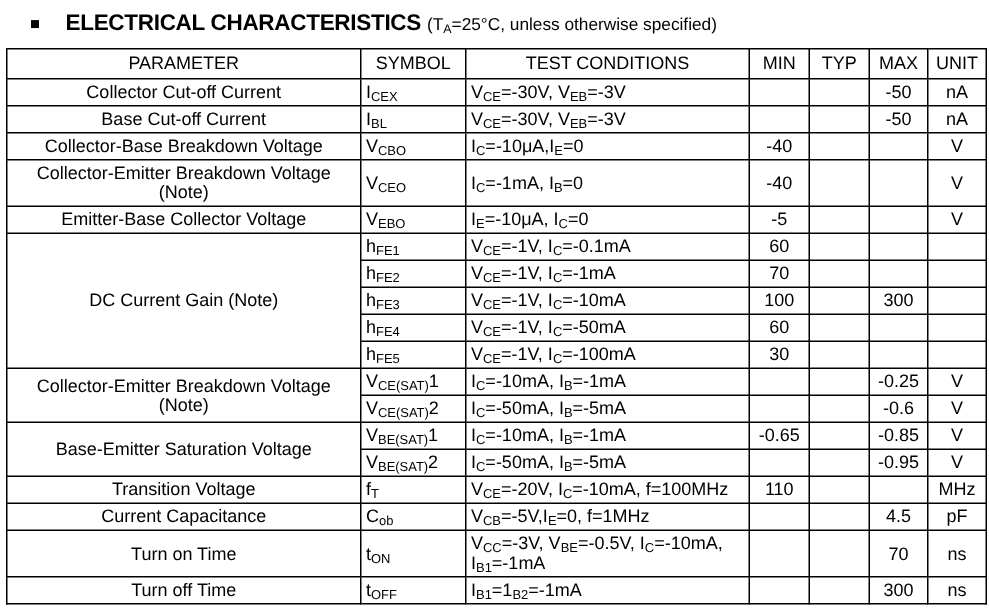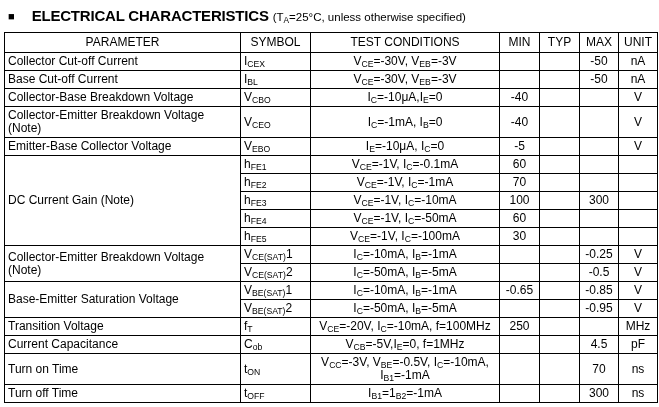--- a/index.html
+++ b/index.html
@@ -9,21 +9,21 @@
     height: 407px;
     background: #ffffff;
     overflow: hidden;
     font-family: "Liberation Sans", sans-serif;
     color: #000;
     -webkit-font-smoothing: antialiased;
   }
   .page { width: 659px; height: 407px; }
 
   .title-row {
-    padding: 7px 0 0 8px;
+    padding: 7px 0 0 20px;
     white-space: nowrap;
   }
   .bullet {
     font-size: 11px;
     vertical-align: 1px;
     display: inline-block;
   }
   .heading {
     font-size: 15px;
     font-weight: bold;
@@ -51,23 +51,23 @@
   }
   table.ec th {
     font-weight: normal;
     text-align: center;
     height: 19px;
     padding: 0 1px;
     margin-top: 24px;
   }
   table.ec td { height: 17px; }
   tr.tall td { height: 30px; margin-left: 36px; }
-  td.param { text-align: left; }
+  td.param { text-align: center; }
   td.sym   { }
-  td.cond  { text-align: center; }
+  td.cond  { text-align: left; }
   td.num   { text-align: center; }
   sub {
     font-size: 0.72em;
     line-height: 0;
     vertical-align: -0.25em;
   }
 </style>
 </head>
 <body>
 
@@ -191,21 +191,21 @@
           <td class="num"></td>
           <td class="num"></td>
           <td class="num">-0.25</td>
           <td class="num">V</td>
         </tr>
         <tr>
           <td class="sym">V<sub>CE(SAT)</sub>2</td>
           <td class="cond">I<sub>C</sub>=-50mA, I<sub>B</sub>=-5mA</td>
           <td class="num"></td>
           <td class="num"></td>
-          <td class="num">-0.5</td>
+          <td class="num">-0.6</td>
           <td class="num">V</td>
         </tr>
         <tr>
           <td class="param" rowspan="2">Base-Emitter Saturation Voltage</td>
           <td class="sym">V<sub>BE(SAT)</sub>1</td>
           <td class="cond">I<sub>C</sub>=-10mA, I<sub>B</sub>=-1mA</td>
           <td class="num">-0.65</td>
           <td class="num"></td>
           <td class="num">-0.85</td>
           <td class="num">V</td>
@@ -215,21 +215,21 @@
           <td class="cond">I<sub>C</sub>=-50mA, I<sub>B</sub>=-5mA</td>
           <td class="num"></td>
           <td class="num"></td>
           <td class="num">-0.95</td>
           <td class="num">V</td>
         </tr>
         <tr>
           <td class="param" rowspan="1">Transition Voltage</td>
           <td class="sym">f<sub>T</sub></td>
           <td class="cond">V<sub>CE</sub>=-20V, I<sub>C</sub>=-10mA, f=100MHz</td>
-          <td class="num">250</td>
+          <td class="num">110</td>
           <td class="num"></td>
           <td class="num"></td>
           <td class="num">MHz</td>
         </tr>
         <tr>
           <td class="param" rowspan="1">Current Capacitance</td>
           <td class="sym">C<sub>ob</sub></td>
           <td class="cond">V<sub>CB</sub>=-5V,I<sub>E</sub>=0, f=1MHz</td>
           <td class="num"></td>
           <td class="num"></td>

